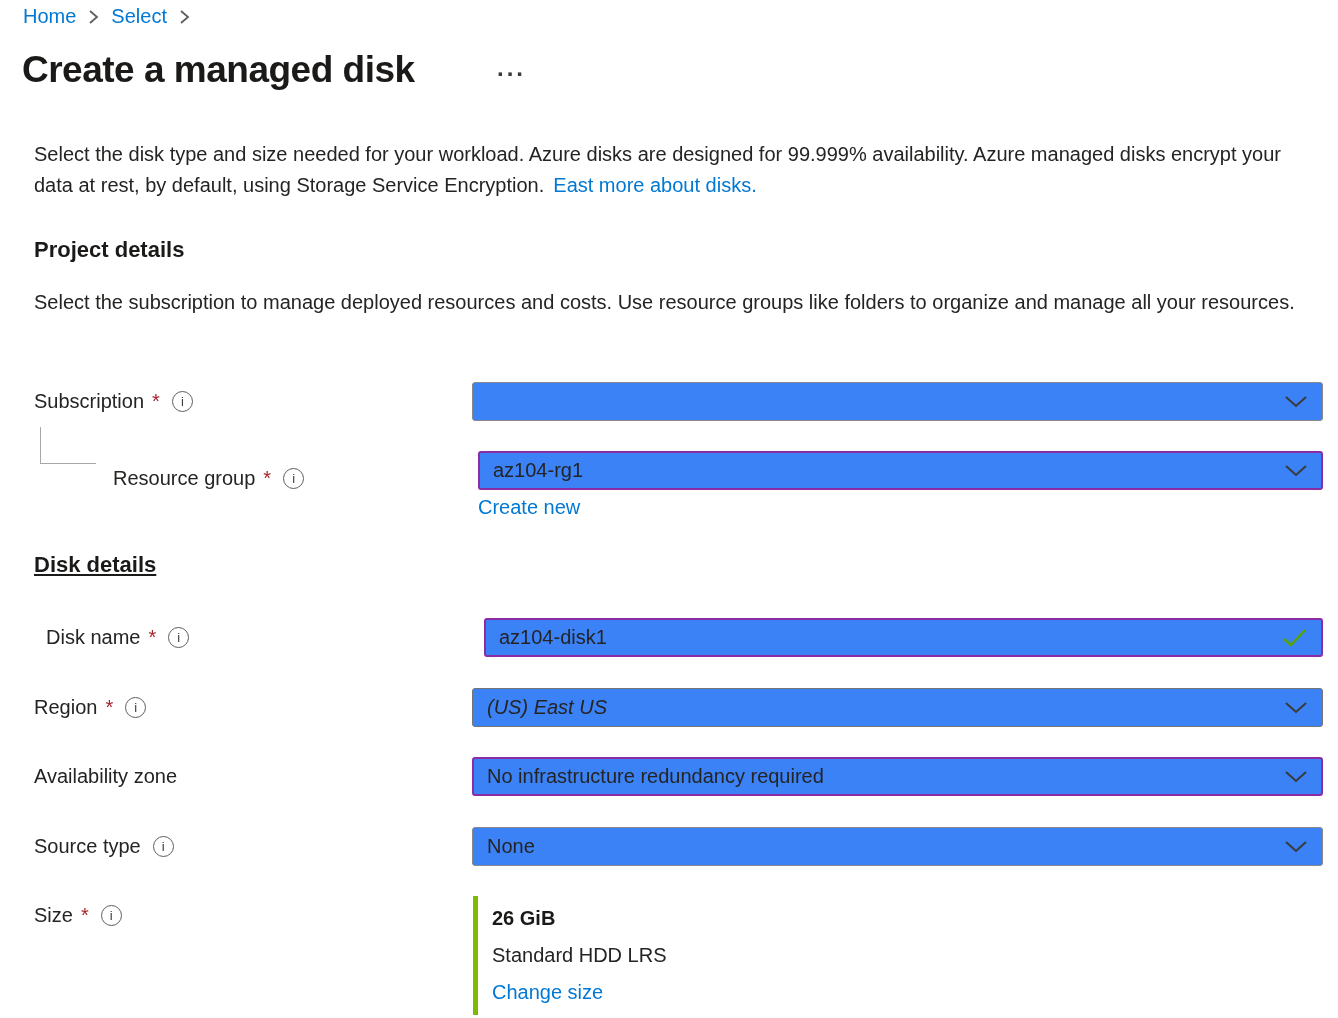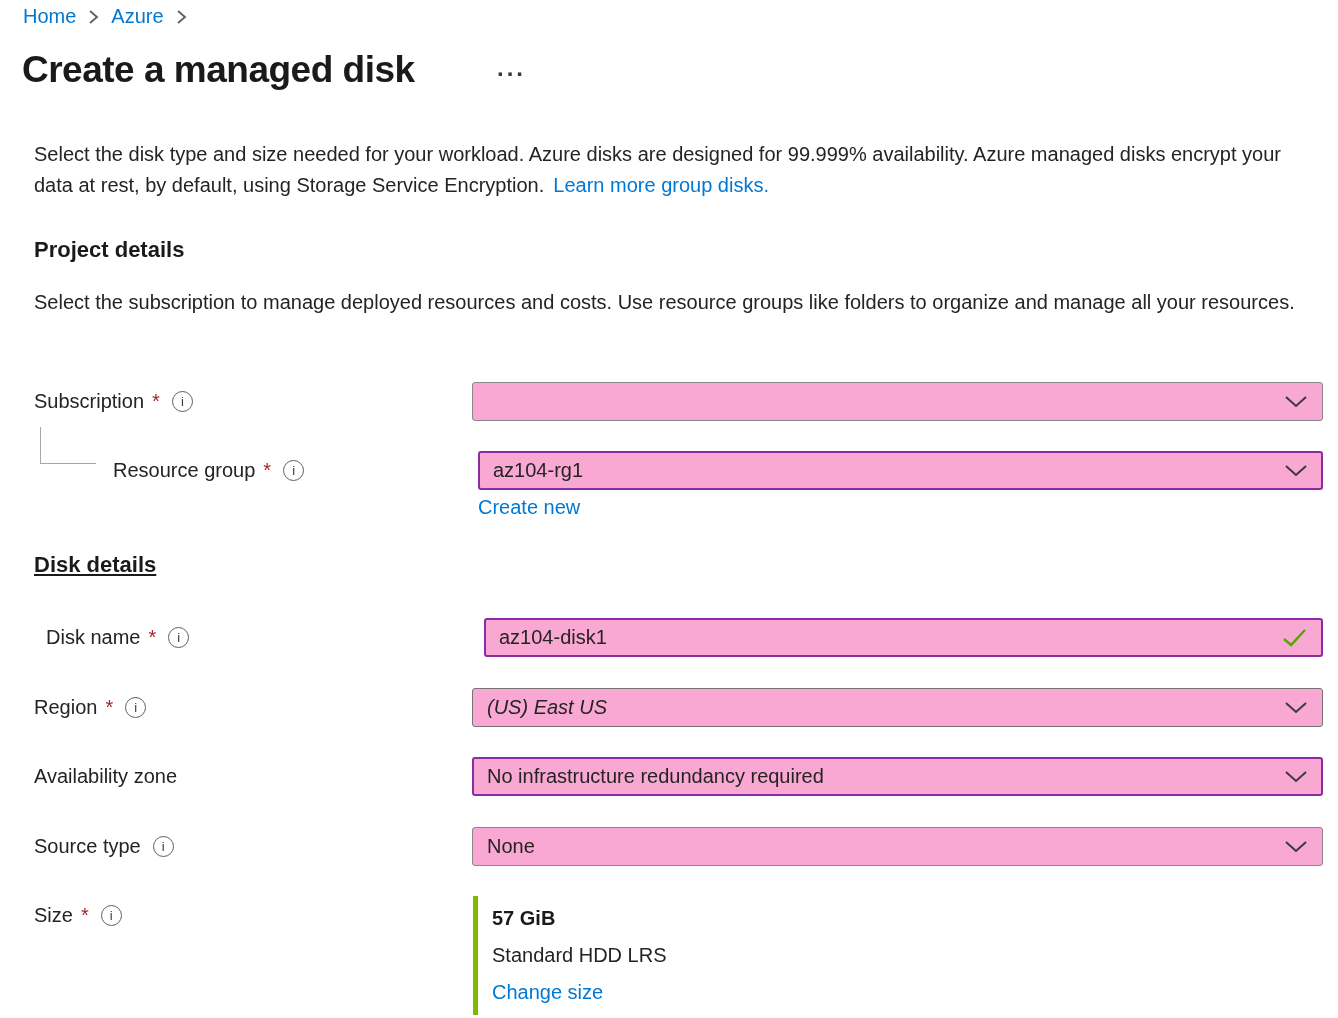--- a/index.html
+++ b/index.html
@@ -57,21 +57,21 @@
     position:absolute; left:34px; top:287px; width:1268px;
     font-size:20px; line-height:31px; color:#252423;
   }
 
   
   .form-row {
     position:absolute; left:34px; right:15px;
     display:flex; align-items:flex-start;
   }
   .row-subscription { top:382px; }
-  .row-resource-group { top:451px; }
+  .row-resource-group { top:451px;align-items:flex-end; }
   .row-disk-name { top:618px;margin-left:12px; }
   .row-region { top:688px; }
   .row-availability-zone { top:757px; }
   .row-source-type { top:827px; }
   .row-size { top:896px; }
 
   .label-cell {
     width:438px; flex:0 0 438px;
     display:flex; align-items:center; gap:9px;
     padding-top:8px;
@@ -84,21 +84,21 @@
     display:flex; align-items:center; justify-content:center;
     font-size:13px; color:#3b3a39; font-style:normal;
     cursor:default; flex:0 0 21px; margin-left:3px;
   }
   .control-cell { flex:1 1 auto; min-width:0; }
   .control-cell.indented6 { margin-left:6px; }
 
   .dropdown, .textfield {
     height:39px; width:100%;
     border:1px solid #8a8886; border-radius:3px;
-    background:#f9a8d4;
+    background:#3b82f6;
     display:flex; align-items:center; justify-content:space-between;
     padding:0 14px;
     font-size:20px; color:#252423;
     cursor:pointer;
   }
   .dropdown.edited, .textfield.edited {
     border:2px solid #8a2da5; padding:0 13px;
   }
   .dropdown.darker { border-color:#767472;font-style:italic; }
   .field-value { white-space:nowrap; overflow:hidden; text-overflow:ellipsis; }
@@ -131,32 +131,32 @@
 
 <div class="page">
 
   <nav class="breadcrumb">
     <a class="crumb">Home</a>
     <span class="crumb-sep">
       <svg width="11" height="18" viewBox="0 0 11 18">
           <path d="M2 3 L9 9 L2 15" fill="none" stroke="#605e5c" stroke-width="1.8"></path>
         </svg>
     </span>
-    <a class="crumb">Azure</a>
+    <a class="crumb">Select</a>
     <span class="crumb-sep">
       <svg width="11" height="18" viewBox="0 0 11 18">
           <path d="M2 3 L9 9 L2 15" fill="none" stroke="#605e5c" stroke-width="1.8"></path>
         </svg>
     </span>
   </nav>
 
   <h1 class="page-title">Create a managed disk</h1>
   <div class="more-menu">...</div>
 
-  <p class="intro"><span>Select the disk type and size needed for your workload. Azure disks are designed for 99.999% availability. Azure managed disks encrypt your data at rest, by default, using Storage Service Encryption.</span><a class="text-link">Learn more group disks.</a></p>
+  <p class="intro"><span>Select the disk type and size needed for your workload. Azure disks are designed for 99.999% availability. Azure managed disks encrypt your data at rest, by default, using Storage Service Encryption.</span><a class="text-link">East more about disks.</a></p>
 
   <h2 class="section-heading h-project">Project details</h2>
   <p class="section-desc">Select the subscription to manage deployed resources and costs. Use resource groups like folders to organize and manage all your resources.</p>
 
   <div class="form-row row-subscription">
     <div class="label-cell">
       <span>Subscription</span>
       <span class="required-marker">*</span>
       <span class="info-icon">i</span>
     </div>
@@ -266,20 +266,20 @@
   </div>
 
   <div class="form-row row-size">
     <div class="label-cell">
       <span>Size</span>
       <span class="required-marker">*</span>
       <span class="info-icon">i</span>
     </div>
     <div class="control-cell">
       <div class="size-block">
-        <div class="size-value">57 GiB</div>
+        <div class="size-value">26 GiB</div>
         <div class="size-sku">Standard HDD LRS</div>
         <div class="size-change"><a class="text-link">Change size</a></div>
       </div>
     </div>
   </div>
 
 </div>
 
 </body></html>

